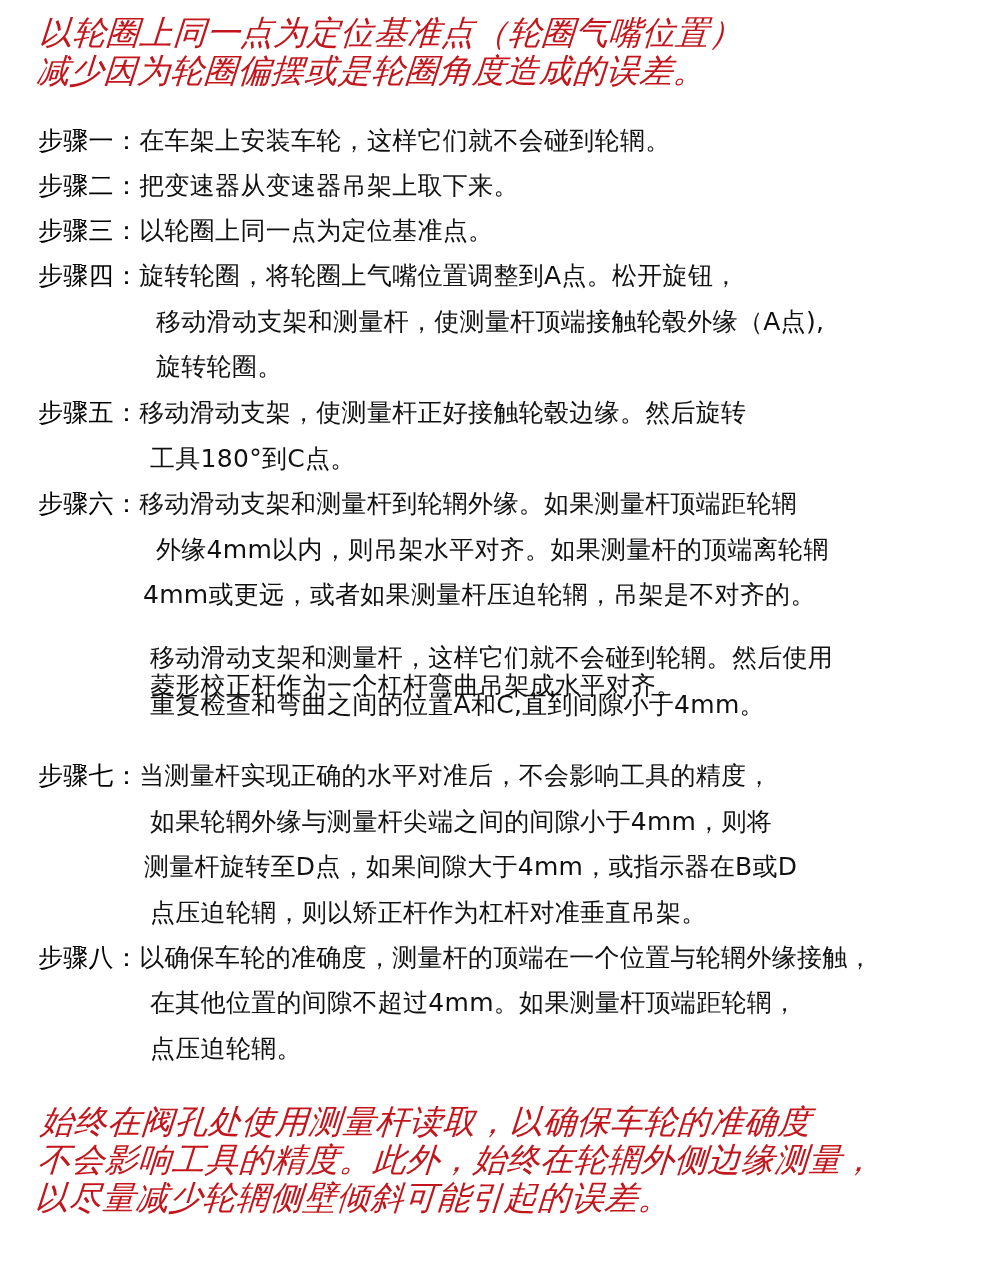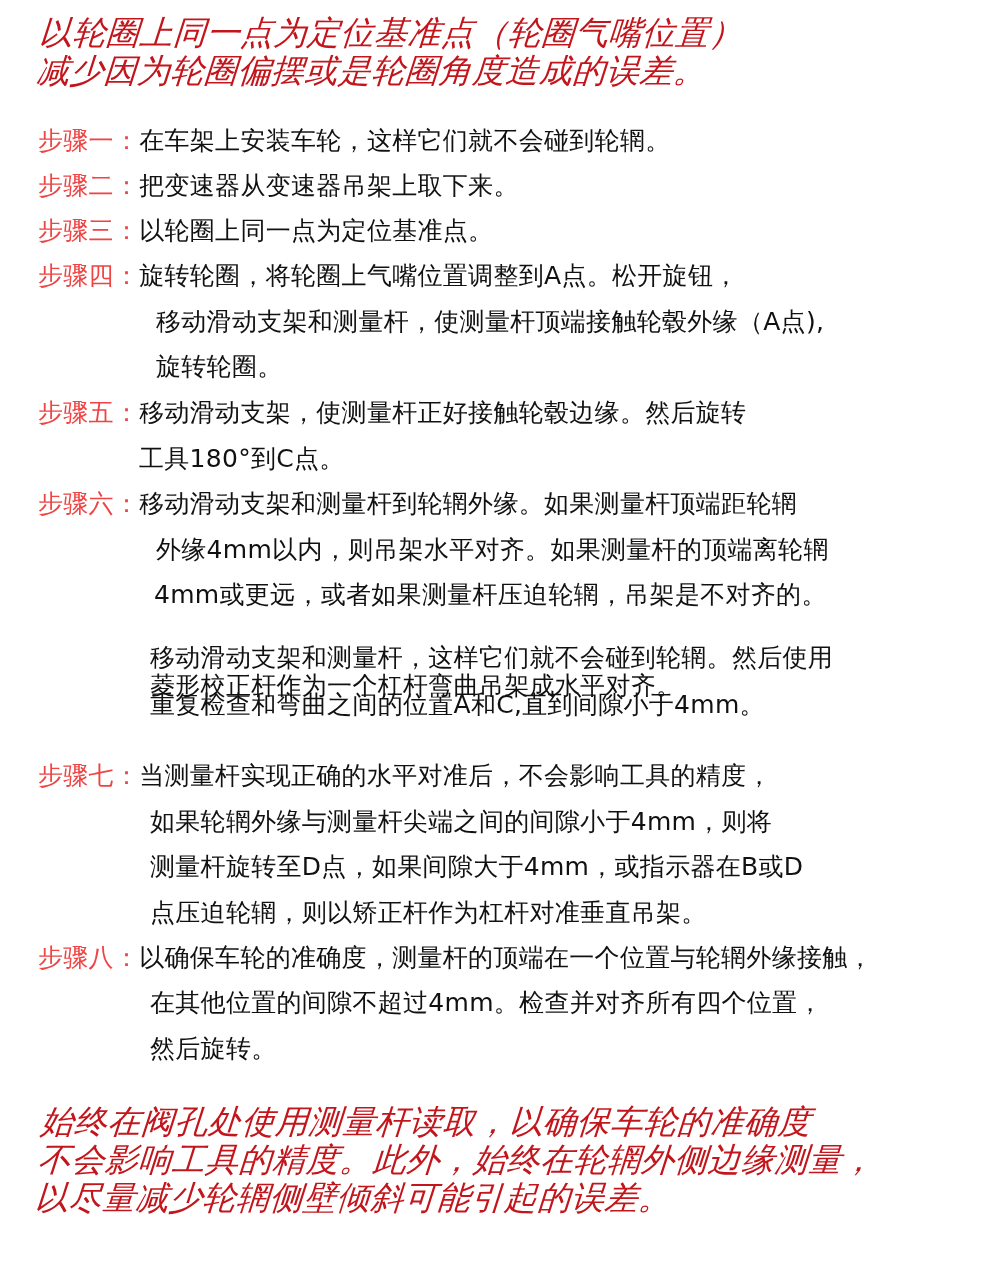--- a/index.html
+++ b/index.html
@@ -14,21 +14,21 @@
     transform: skewX(-4deg);
   }
   .headline div { white-space: nowrap; }
   .top { top: 14px; }
   .bottom { top: 1103px; }
   .steps { position: absolute; left: 0; top: 124px; width: 1000px; }
   .line {
     position: absolute; white-space: nowrap; font-size: 25px;
     color: #111111; letter-spacing: 0.3px;
   }
-  .label { color: #ef4444; text-align: right; }
+  .label { color: #000000; text-align: right; }
 </style>
 </head>
 <body>
 
 <div class="headline top">
   <div>以轮圈上同一点为定位基准点（轮圈气嘴位置）</div>
   <div>减少因为轮圈偏摆或是轮圈角度造成的误差。</div>
 </div>
 
 <div class="steps">
@@ -47,42 +47,42 @@
 
   <div class="line" style="left:38px;top:135px">
     <span class="label">步骤四：</span><span>旋转轮圈，将轮圈上气嘴位置调整到A点。松开旋钮，</span>
   </div>
   <div class="line" style="left:156px;top:181px">移动滑动支架和测量杆，使测量杆顶端接触轮毂外缘（A点),</div>
   <div class="line" style="left:156px;top:226px">旋转轮圈。</div>
 
   <div class="line" style="left:38px;top:272px">
     <span class="label">步骤五：</span><span>移动滑动支架，使测量杆正好接触轮毂边缘。然后旋转</span>
   </div>
-  <div class="line" style="left:139px;top:318px">工具180°到C点。</div>
+  <div class="line" style="left:150px;top:318px">工具180°到C点。</div>
 
   <div class="line" style="left:38px;top:363px">
     <span class="label">步骤六：</span><span>移动滑动支架和测量杆到轮辋外缘。如果测量杆顶端距轮辋</span>
   </div>
   <div class="line" style="left:156px;top:409px">外缘4mm以内，则吊架水平对齐。如果测量杆的顶端离轮辋</div>
-  <div class="line" style="left:154px;top:454px">4mm或更远，或者如果测量杆压迫轮辋，吊架是不对齐的。</div>
+  <div class="line" style="left:143px;top:454px">4mm或更远，或者如果测量杆压迫轮辋，吊架是不对齐的。</div>
   <div class="line" style="left:150px;top:517px">移动滑动支架和测量杆，这样它们就不会碰到轮辋。然后使用</div>
   <div class="line" style="left:150px;top:545px">菱形校正杆作为一个杠杆弯曲吊架成水平对齐。</div>
   <div class="line" style="left:150px;top:564px">重复检查和弯曲之间的位置A和C,直到间隙小于4mm。</div>
 
   <div class="line" style="left:38px;top:635px">
     <span class="label">步骤七：</span><span>当测量杆实现正确的水平对准后，不会影响工具的精度，</span>
   </div>
   <div class="line" style="left:150px;top:681px">如果轮辋外缘与测量杆尖端之间的间隙小于4mm，则将</div>
-  <div class="line" style="left:150px;top:726px">测量杆旋转至D点，如果间隙大于4mm，或指示器在B或D</div>
+  <div class="line" style="left:144px;top:726px">测量杆旋转至D点，如果间隙大于4mm，或指示器在B或D</div>
   <div class="line" style="left:150px;top:772px">点压迫轮辋，则以矫正杆作为杠杆对准垂直吊架。</div>
 
   <div class="line" style="left:38px;top:817px">
     <span class="label">步骤八：</span><span>以确保车轮的准确度，测量杆的顶端在一个位置与轮辋外缘接触，</span>
   </div>
-  <div class="line" style="left:150px;top:862px">在其他位置的间隙不超过4mm。检查并对齐所有四个位置，</div>
-  <div class="line" style="left:150px;top:908px">然后旋转。</div>
+  <div class="line" style="left:150px;top:862px">在其他位置的间隙不超过4mm。如果测量杆顶端距轮辋，</div>
+  <div class="line" style="left:150px;top:908px">点压迫轮辋。</div>
 </div>
 
 <div class="headline bottom">
   <div>始终在阀孔处使用测量杆读取，以确保车轮的准确度</div>
   <div>不会影响工具的精度。此外，始终在轮辋外侧边缘测量，</div>
   <div>以尽量减少轮辋侧壁倾斜可能引起的误差。</div>
 </div>
 
 </body></html>

